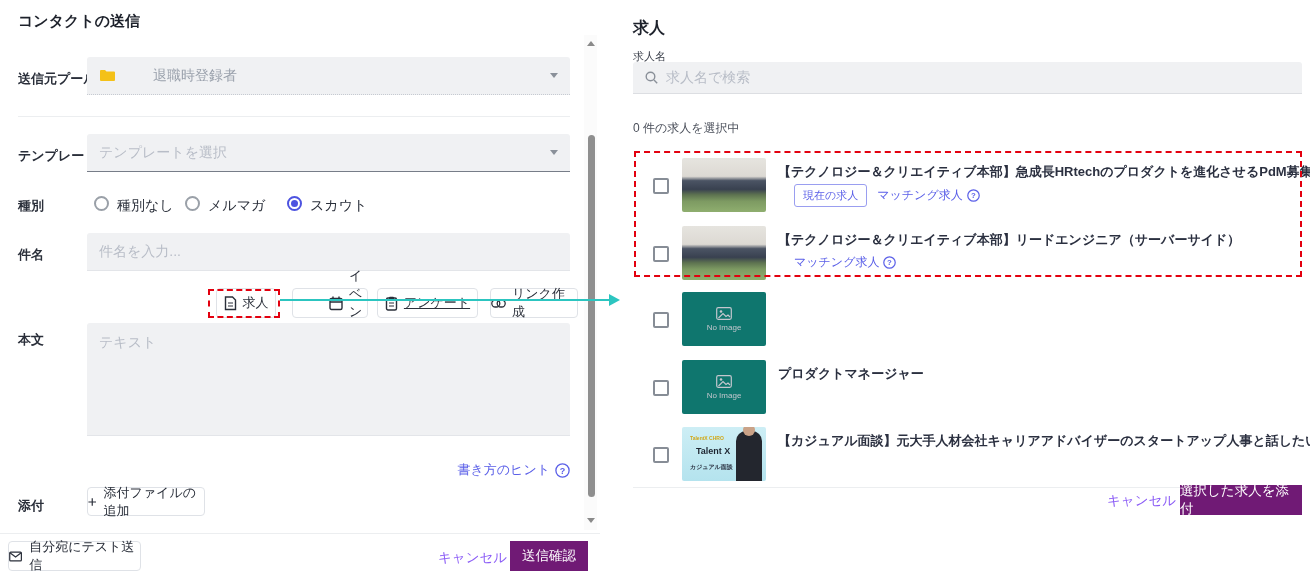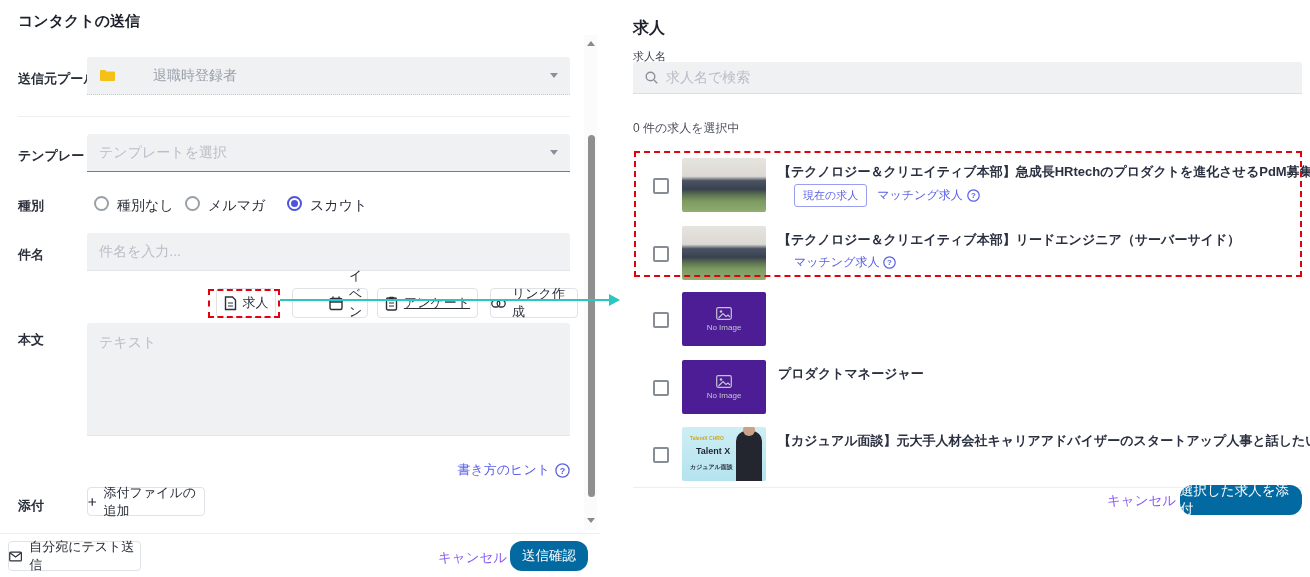--- a/index.html
+++ b/index.html
@@ -28,21 +28,21 @@
   .radio-label { font-size:14px; color:#2a2f3a; }
 
   .insert-btn { position:absolute; height:30px; background:#fff; border:1px solid #dfe2e7; border-radius:4px;
     display:flex; align-items:center; justify-content:center; gap:6px; font-size:13px; color:#2a2f3a; cursor:pointer; }
   .insert-btn svg { flex:0 0 auto; }
 
   .hint-link { font-size:13px; color:#5b60e8; display:flex; align-items:center; gap:5px; cursor:pointer; }
 
   .outline-btn { background:#fff; border:1px solid #dfe2e7; border-radius:4px; display:flex; align-items:center;
     justify-content:center; gap:7px; font-size:13px; color:#2a2f3a; cursor:pointer; }
-  .primary-btn { background:#0369a1; color:#fff; border:none; border-radius:12px; font-size:13.5px;
+  .primary-btn { background:#701a75; color:#fff; border:none; border-radius:0; font-size:13.5px;
     display:flex; align-items:center; justify-content:center; cursor:pointer; }
   .text-btn { color:#8b5cf6; font-size:13.5px; cursor:pointer;font-family:Liberation Serif, serif; }
 
   
   .sb-track { left:584px; top:35px; width:13px; height:495px; background:#fbfbfb; }
   .sb-thumb { left:588px; top:135px; width:7px; height:362px; background:#8f8f8f; border-radius:4px; }
   .sb-arrow-up { width:0; height:0; border-left:4px solid transparent; border-right:4px solid transparent;
     border-bottom:5px solid #8a8a8a; }
   .sb-arrow-down { width:0; height:0; border-left:4px solid transparent; border-right:4px solid transparent;
     border-top:5px solid #8a8a8a; }
@@ -55,21 +55,21 @@
 
   
   .rp-title { font-size:16px; font-weight:bold; color:#1d212b; }
   .small-label { font-size:11px; color:#3a3f4a; }
   .status-text { font-size:12px; color:#4a4f5a; }
   .job-row { position:absolute; left:633px; width:670px; height:56px; }
   .checkbox { position:absolute; left:20px; top:20px; width:16px; height:16px; border:2px solid #878d96;
     border-radius:2px; background:#fff; cursor:pointer; }
   .thumb { position:absolute; left:49px; top:0; width:84px; height:54px; border-radius:2px; overflow:hidden; }
   .thumb.photo { background:linear-gradient(180deg,#e6e4df 0%,#dcd9d3 34%,#4b5464 42%,#394150 58%,#5d7250 68%,#7d9a62 80%,#8fae6f 100%); }
-  .thumb.noimg { background:#4c1d95; display:flex; flex-direction:column; align-items:center; justify-content:center; gap:3px; }
+  .thumb.noimg { background:#0f766e; display:flex; flex-direction:column; align-items:center; justify-content:center; gap:3px; }
   .noimg-text { font-size:8px; color:#c3c7ce; }
   .thumb.talentx { background:linear-gradient(180deg,#cdeef5 0%,#b4e3ee 100%); }
   .tx-person { position:absolute; right:4px; top:4px; width:26px; height:50px; background:#23262e;
     border-radius:10px 10px 0 0; }
   .tx-person::before { content:""; position:absolute; left:7px; top:-7px; width:12px; height:12px;
     border-radius:50%; background:#caa287; }
   .tx-line1 { position:absolute; left:8px; top:8px; font-size:5px; color:#d1a818; font-weight:bold; }
   .tx-line2 { position:absolute; left:14px; top:19px; font-size:9px; color:#1d2430; font-weight:bold; }
   .tx-line3 { position:absolute; left:8px; top:36px; font-size:6px; color:#2a3140; font-weight:bold; }
   .job-title { position:absolute; left:145px; top:5px; font-size:13px; font-weight:bold; color:#2b3040; white-space:nowrap; }

